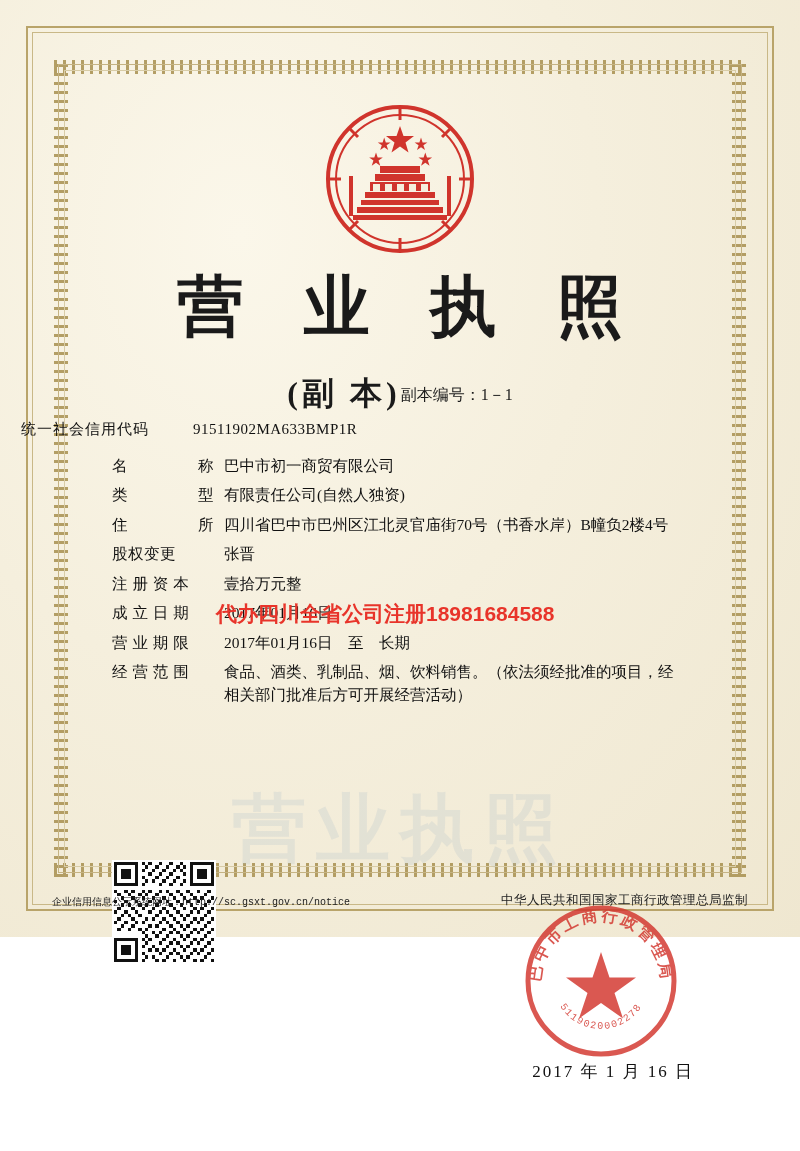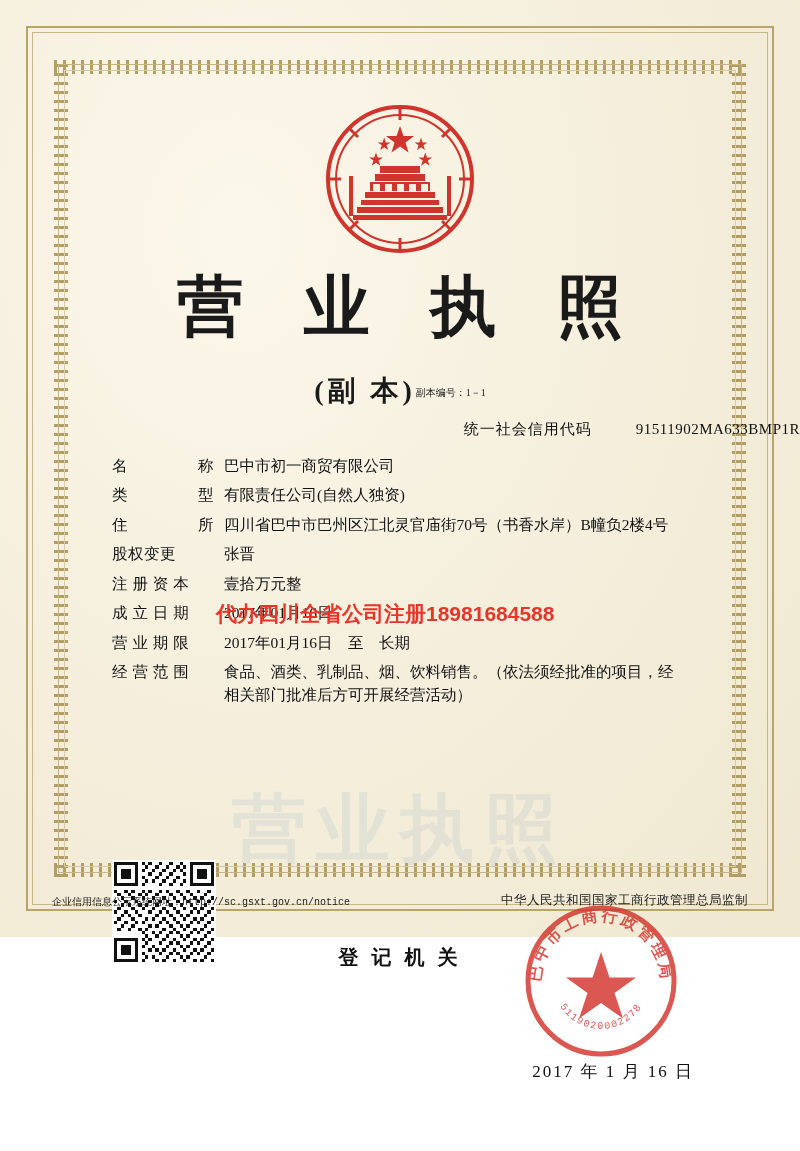--- a/index.html
+++ b/index.html
@@ -103,41 +103,42 @@
   }
 
   .subtitle-row {
     position: absolute;
     left: 0; right: 0;
     top: 372px;
     text-align: center;
   }
   .subtitle {
     font-family: "Liberation Serif", serif;
-    font-size: 28px;
+    font-size: 32px;
     font-weight: bold;
     letter-spacing: 4px;
     color: #1a1a1a;
   }
   .copy-no {
     font-family: "Liberation Serif", serif;
-    font-size: 10px;
+    font-size: 16px;
     color: #1a1a1a;
     position: relative;
     top: -4px;
   }
 
   .credit-code-row {
     position: absolute;
     left: 0; right: 0;
     top: 420px;
-    text-align: right;
+    text-align: left;
     font-family: "Liberation Serif", serif;
     font-size: 15px;
     color: #111;
+    padding-left: 21px;
   }
   .credit-code-label { letter-spacing: 1px; }
   .credit-code-value {
     margin-left: 44px;
     letter-spacing: 0.5px;
     font-family: "Liberation Serif", serif;
   }
 
   
   .fields {
@@ -596,21 +597,20 @@
           <rect x="14" y="28" width="1" height="1"></rect>
           <rect x="17" y="28" width="1" height="1"></rect>
           <rect x="20" y="28" width="1" height="1"></rect>
           <rect x="23" y="28" width="1" height="1"></rect>
           <rect x="25" y="28" width="1" height="1"></rect>
           <rect x="28" y="28" width="1" height="1"></rect>
       </g>
     </svg>
   </div>
 
-  <div class="registry-authority">登 记 机 关</div>
 
   <div class="seal">
     <svg viewBox="0 0 162 162" width="162" height="162">
       <defs>
         <path id="sealArcTop" d="M 21,81 A 60,60 0 0 1 141,81"></path>
         <path id="sealArcBottom" d="M 33,81 A 48,48 0 0 0 129,81"></path>
       </defs>
       <circle cx="81" cy="81" r="73" fill="none" stroke="#d2342c" stroke-width="5"></circle>
       <polygon points="81,52 89.5,77.5 116,77.5 94.5,93 103,118.5 81,103 59,118.5 67.5,93 46,77.5 72.5,77.5" fill="#d2342c"></polygon>
       <text font-family="'Liberation Serif', serif" font-size="16" fill="#d2342c" font-weight="bold" letter-spacing="3">

